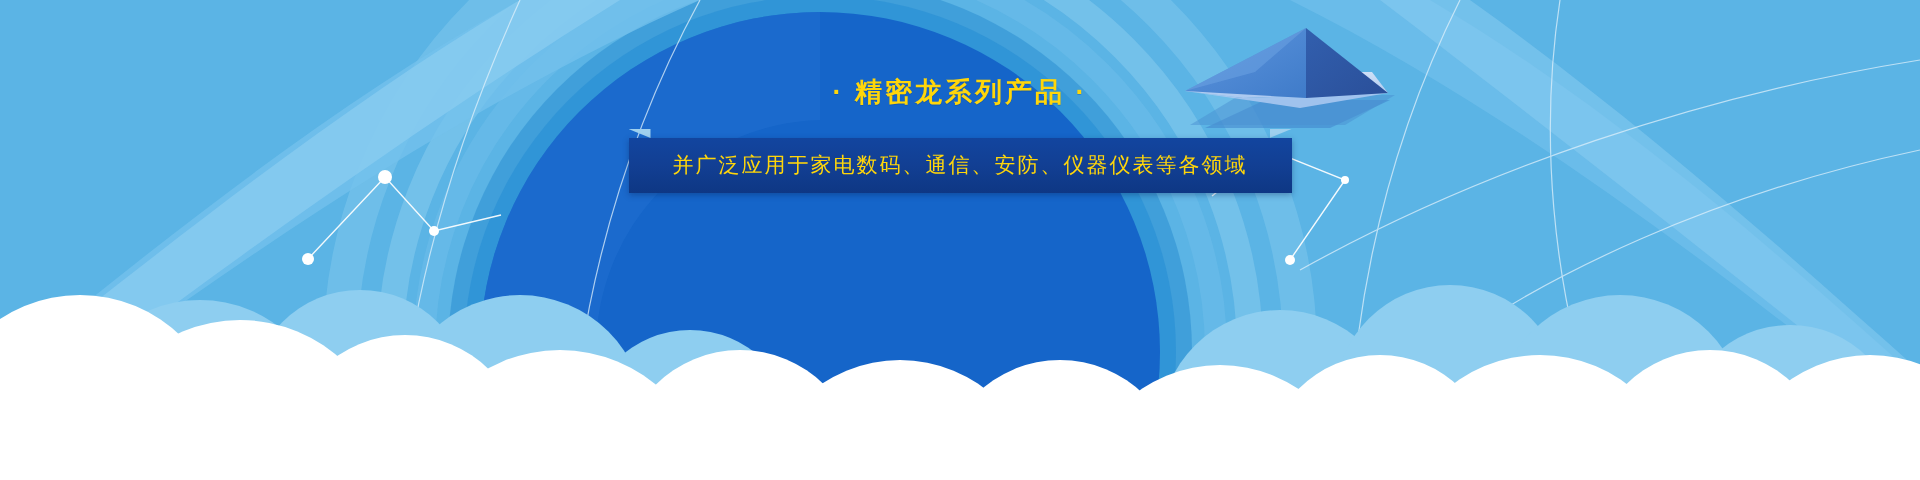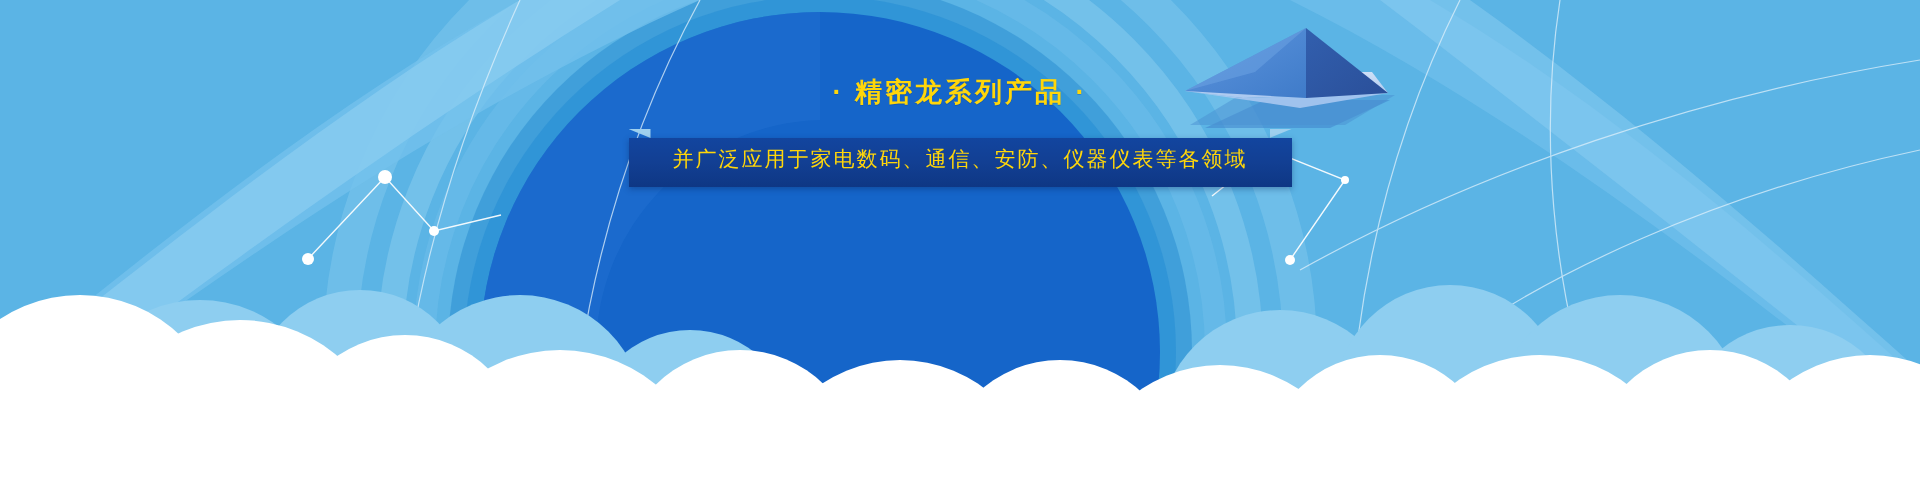--- a/index.html
+++ b/index.html
@@ -46,21 +46,21 @@
   #ribbon-wrap{
     margin-top:28px;
     position:relative;
   }
   #ribbon{
     position:relative;
     background:linear-gradient(180deg,#12459f 0%,#123f93 50%,#0e3784 100%);
     color:#ffd60a;
     font-size:21px;
     letter-spacing:2px;
-    padding:7px 44px 14px 44px;
+    padding:13px 44px 14px 44px;
     white-space:nowrap;
     box-shadow:0 2px 6px rgba(6,30,80,.35);
   }
   
   .ribbon-fold{
     position:absolute;top:-9px;width:22px;height:9px;
     background:#9fd0ee;
   }
   .ribbon-fold.left{left:0;clip-path:polygon(0 0,100% 100%,100% 0);}
   .ribbon-fold.right{right:0;clip-path:polygon(0 0,0 100%,100% 0);}

